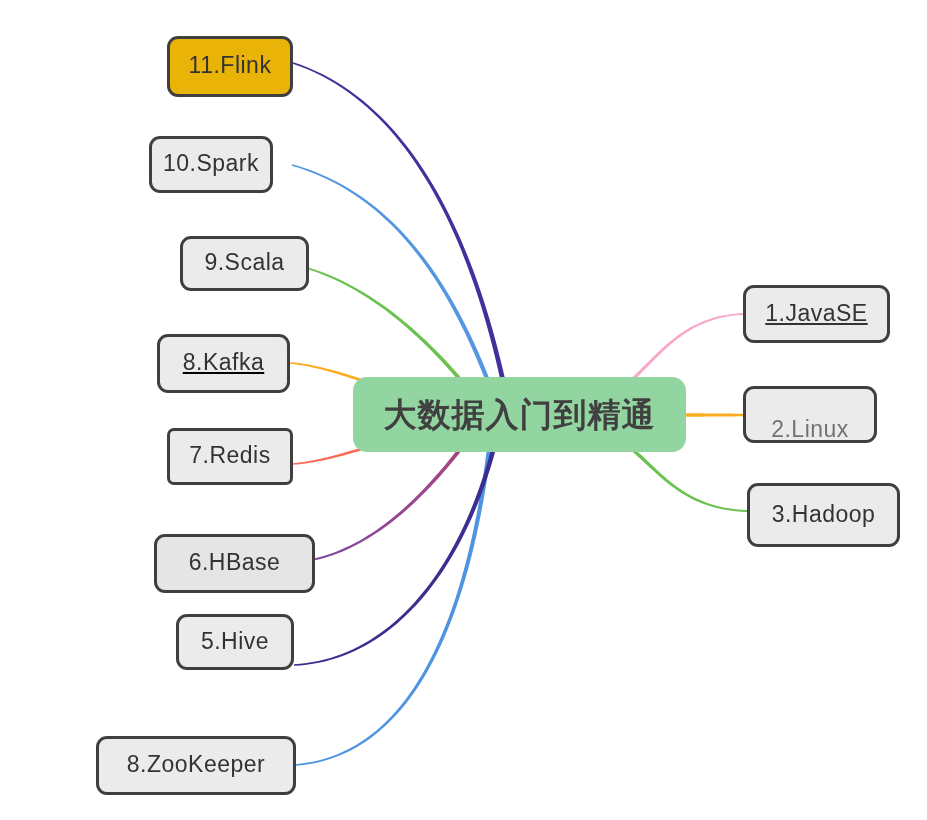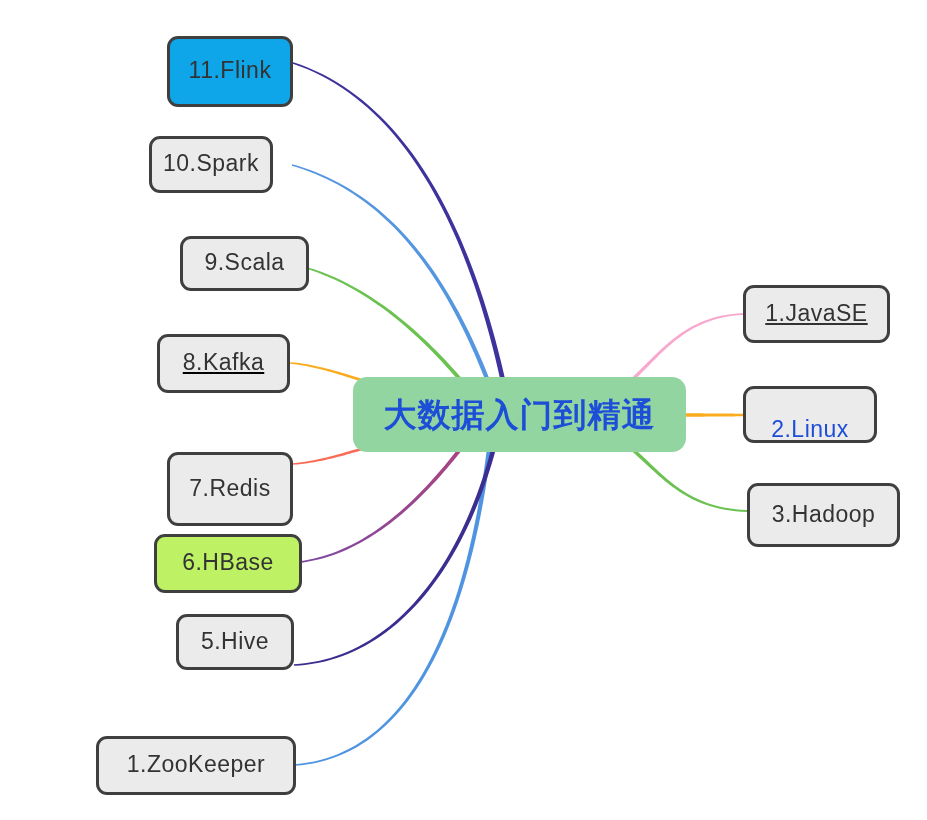--- a/index.html
+++ b/index.html
@@ -85,46 +85,46 @@
       <path d="M289.93,363.80 L292.10,364.02 L294.25,364.26 L296.39,364.53 L298.52,364.82 L300.65,365.14 L302.79,365.49 L304.93,365.86 L307.09,366.27 L309.27,366.70 L311.48,367.16 L313.72,367.65 L315.99,368.18 L318.30,368.74 L320.65,369.33 L323.06,369.95 L325.53,370.61 L328.05,371.31 L330.64,372.04 L333.31,372.81 L336.04,373.62 L338.87,374.46 L341.77,375.35 L344.77,376.28 L347.87,377.24 L351.07,378.25 L354.37,379.30 L357.79,380.40 L361.32,381.54 L364.98,382.72 L368.77,383.95 L372.68,385.22 L376.74,386.54 L380.93,387.91 L385.28,389.33 L389.78,390.80 L394.43,392.32 L399.25,393.89 L404.24,395.51 L409.40,397.18 L414.74,398.91 L420.26,400.69 L425.97,402.52 L431.87,404.41 L437.97,406.36 L444.28,408.36 L450.79,410.42 L457.52,412.54 L464.47,414.72 L465.53,411.28 L458.58,409.14 L451.84,407.07 L445.32,405.05 L439.00,403.08 L432.89,401.18 L426.98,399.33 L421.26,397.54 L415.73,395.80 L410.38,394.11 L405.21,392.48 L400.21,390.90 L395.38,389.37 L390.71,387.89 L386.20,386.46 L381.84,385.08 L377.63,383.75 L373.56,382.47 L369.63,381.23 L365.83,380.04 L362.16,378.90 L358.61,377.80 L355.17,376.74 L351.85,375.73 L348.63,374.76 L345.52,373.83 L342.49,372.94 L339.57,372.09 L336.72,371.28 L333.96,370.51 L331.27,369.78 L328.65,369.08 L326.10,368.42 L323.61,367.80 L321.18,367.21 L318.79,366.65 L316.45,366.13 L314.15,365.64 L311.89,365.19 L309.65,364.76 L307.44,364.36 L305.25,364.00 L303.08,363.66 L300.91,363.35 L298.76,363.07 L296.60,362.82 L294.43,362.59 L292.26,362.38 L290.07,362.20 Z" fill="#fbab1e" stroke="none"></path>
       <path d="M291.82,264.78 L296.16,265.85 L300.49,267.01 L304.79,268.26 L309.08,269.61 L313.35,271.05 L317.60,272.57 L321.83,274.19 L326.05,275.89 L330.25,277.69 L334.43,279.57 L338.60,281.54 L342.75,283.60 L346.88,285.74 L351.00,287.97 L355.10,290.29 L359.19,292.69 L363.26,295.18 L367.32,297.75 L371.36,300.40 L375.39,303.13 L379.40,305.95 L383.40,308.85 L387.39,311.83 L391.36,314.90 L395.32,318.04 L399.27,321.26 L403.21,324.56 L407.13,327.94 L411.04,331.40 L414.94,334.94 L418.83,338.55 L422.70,342.24 L426.57,346.01 L430.42,349.85 L434.26,353.77 L438.09,357.76 L441.92,361.83 L445.73,365.96 L449.53,370.18 L453.32,374.46 L457.10,378.82 L460.88,383.25 L464.64,387.74 L468.40,392.31 L472.14,396.95 L475.88,401.66 L479.61,406.44 L483.34,411.28 L486.66,408.72 L482.88,403.88 L479.09,399.11 L475.28,394.41 L471.47,389.78 L467.65,385.22 L463.83,380.73 L459.99,376.31 L456.14,371.96 L452.29,367.69 L448.42,363.49 L444.54,359.36 L440.66,355.30 L436.76,351.32 L432.85,347.42 L428.93,343.59 L425.00,339.83 L421.06,336.15 L417.11,332.55 L413.14,329.03 L409.17,325.59 L405.18,322.22 L401.18,318.93 L397.16,315.73 L393.14,312.60 L389.10,309.56 L385.05,306.60 L380.98,303.72 L376.90,300.92 L372.81,298.20 L368.70,295.57 L364.58,293.03 L360.44,290.57 L356.29,288.19 L352.13,285.90 L347.95,283.70 L343.75,281.59 L339.54,279.56 L335.32,277.62 L331.08,275.77 L326.82,274.01 L322.55,272.34 L318.26,270.76 L313.95,269.28 L309.63,267.88 L305.29,266.57 L300.94,265.36 L296.57,264.24 L292.18,263.22 Z" fill="#6cc251" stroke="none"></path>
       <path d="M291.78,165.77 L297.83,167.62 L303.78,169.61 L309.64,171.75 L315.41,174.04 L321.09,176.47 L326.68,179.04 L332.18,181.76 L337.59,184.62 L342.92,187.62 L348.16,190.76 L353.32,194.05 L358.40,197.47 L363.39,201.03 L368.31,204.73 L373.14,208.57 L377.90,212.55 L382.58,216.66 L387.19,220.91 L391.72,225.29 L396.18,229.81 L400.56,234.47 L404.88,239.26 L409.12,244.18 L413.30,249.23 L417.41,254.42 L421.45,259.73 L425.43,265.18 L429.34,270.76 L433.20,276.47 L436.98,282.31 L440.71,288.27 L444.38,294.37 L447.99,300.59 L451.54,306.94 L455.04,313.41 L458.48,320.01 L461.86,326.73 L465.20,333.58 L468.48,340.56 L471.71,347.65 L474.89,354.87 L478.02,362.21 L481.10,369.67 L484.13,377.25 L487.12,384.95 L490.07,392.77 L492.97,400.71 L495.83,408.77 L500.17,407.23 L497.24,399.16 L494.26,391.20 L491.24,383.36 L488.18,375.64 L485.06,368.04 L481.91,360.56 L478.70,353.20 L475.44,345.96 L472.13,338.85 L468.78,331.85 L465.36,324.98 L461.90,318.24 L458.38,311.62 L454.80,305.13 L451.16,298.76 L447.47,292.52 L443.72,286.41 L439.91,280.43 L436.03,274.57 L432.10,268.85 L428.09,263.26 L424.03,257.80 L419.90,252.47 L415.70,247.27 L411.43,242.21 L407.10,237.28 L402.69,232.48 L398.22,227.83 L393.67,223.30 L389.05,218.92 L384.35,214.67 L379.58,210.56 L374.73,206.60 L369.81,202.77 L364.81,199.08 L359.73,195.53 L354.57,192.13 L349.32,188.86 L344.00,185.75 L338.59,182.77 L333.10,179.94 L327.52,177.26 L321.86,174.72 L316.11,172.32 L310.27,170.08 L304.34,167.98 L298.33,166.03 L292.22,164.23 Z" fill="#5496e0" stroke="none"></path>
       <path d="M292.75,63.76 L300.26,66.42 L307.61,69.36 L314.81,72.57 L321.86,76.05 L328.76,79.78 L335.51,83.77 L342.11,88.00 L348.58,92.48 L354.89,97.19 L361.07,102.14 L367.11,107.30 L373.01,112.69 L378.77,118.29 L384.40,124.10 L389.89,130.12 L395.25,136.33 L400.48,142.73 L405.59,149.32 L410.56,156.09 L415.41,163.03 L420.13,170.14 L424.73,177.42 L429.21,184.85 L433.56,192.44 L437.80,200.17 L441.92,208.04 L445.92,216.05 L449.81,224.19 L453.59,232.46 L457.25,240.84 L460.80,249.33 L464.24,257.93 L467.57,266.64 L470.80,275.44 L473.92,284.32 L476.94,293.30 L479.85,302.35 L482.67,311.47 L485.38,320.66 L488.00,329.92 L490.51,339.23 L492.94,348.59 L495.27,357.99 L497.50,367.43 L499.65,376.91 L501.70,386.41 L503.67,395.94 L505.55,405.48 L510.45,404.52 L508.50,394.95 L506.45,385.39 L504.32,375.86 L502.09,366.35 L499.78,356.88 L497.37,347.45 L494.86,338.06 L492.26,328.72 L489.57,319.44 L486.77,310.22 L483.87,301.06 L480.87,291.98 L477.77,282.98 L474.57,274.07 L471.25,265.24 L467.83,256.51 L464.31,247.88 L460.67,239.36 L456.92,230.95 L453.05,222.66 L449.07,214.50 L444.98,206.47 L440.77,198.57 L436.44,190.81 L431.98,183.20 L427.41,175.75 L422.72,168.45 L417.89,161.32 L412.95,154.36 L407.87,147.58 L402.67,140.97 L397.34,134.56 L391.87,128.34 L386.28,122.32 L380.55,116.51 L374.68,110.90 L368.68,105.51 L362.53,100.35 L356.25,95.42 L349.83,90.71 L343.27,86.25 L336.56,82.04 L329.71,78.08 L322.71,74.37 L315.57,70.93 L308.28,67.76 L300.84,64.86 L293.25,62.24 Z" fill="#3e339c" stroke="none"></path>
     </svg>
   <div id="nodes">
       <div class="node" style="left: 743px; top: 285px; width: 147px; height: 58px; background: rgb(235, 235, 235); border-color: rgb(63, 63, 63);">
         <span class="node-label" style="color: rgb(51, 51, 51); text-decoration: underline;">1.JavaSE</span>
       </div>
       <div class="node" style="left: 743px; top: 386px; width: 134px; height: 57px; background: rgb(235, 235, 235); border-color: rgb(63, 63, 63);">
-        <span class="node-label" style="color: #1d4ed8; margin-top: 32px;">2.Linux</span>
+        <span class="node-label" style="color: #737373; margin-top: 32px;">2.Linux</span>
       </div>
       <div class="node" style="left: 747px; top: 483px; width: 153px; height: 64px; background: rgb(235, 235, 235); border-color: rgb(63, 63, 63);">
         <span class="node-label" style="color: rgb(51, 51, 51);">3.Hadoop</span>
       </div>
       <div class="node" style="left: 96px; top: 736px; width: 200px; height: 59px; background: rgb(235, 235, 235); border-color: rgb(63, 63, 63);">
-        <span class="node-label" style="color: rgb(51, 51, 51);">1.ZooKeeper</span>
+        <span class="node-label" style="color: rgb(51, 51, 51);">8.ZooKeeper</span>
       </div>
       <div class="node" style="left: 176px; top: 614px; width: 118px; height: 56px; background: rgb(235, 235, 235); border-color: rgb(63, 63, 63);">
         <span class="node-label" style="color: rgb(51, 51, 51);">5.Hive</span>
       </div>
-      <div class="node" style="left: 154px; top: 534px; width: 148px; height: 59px; background: #bef264; border-color: rgb(63, 63, 63); text-align: center;">
+      <div class="node" style="left: 154px; top: 534px; width: 161px; height: 59px; background: #e5e5e5; border-color: rgb(63, 63, 63); text-align: center;">
         <span class="node-label" style="color: rgb(51, 51, 51);">6.HBase</span>
       </div>
-      <div class="node" style="left: 167px; top: 452px; width: 126px; height: 74px; background: rgb(235, 235, 235); border-color: rgb(63, 63, 63);">
+      <div class="node" style="left: 167px; top: 428px; width: 126px; height: 57px; background: rgb(235, 235, 235); border-color: rgb(63, 63, 63); border-radius: 7px;">
         <span class="node-label" style="color: rgb(51, 51, 51);">7.Redis</span>
       </div>
       <div class="node" style="left: 157px; top: 334px; width: 133px; height: 59px; background: rgb(235, 235, 235); border-color: rgb(63, 63, 63); text-decoration: underline;">
         <span class="node-label" style="color: rgb(51, 51, 51);">8.Kafka</span>
       </div>
       <div class="node" style="left: 180px; top: 236px; width: 129px; height: 55px; background: rgb(235, 235, 235); border-color: rgb(63, 63, 63);">
         <span class="node-label" style="color: rgb(51, 51, 51);">9.Scala</span>
       </div>
       <div class="node" style="left: 149px; top: 136px; width: 124px; height: 57px; background: rgb(235, 235, 235); border-color: rgb(63, 63, 63);">
         <span class="node-label" style="color: rgb(51, 51, 51);">10.Spark</span>
       </div>
-      <div class="node" style="left: 167px; top: 36px; width: 126px; height: 71px; background: #0ea5e9; border-color: rgb(63, 63, 63);">
+      <div class="node" style="left: 167px; top: 36px; width: 126px; height: 61px; background: #eab308; border-color: rgb(63, 63, 63);">
         <span class="node-label" style="color: rgb(51, 51, 51);">11.Flink</span>
       </div>
     </div>
   <div class="root-node" style="background: rgb(146, 213, 161);">
-    <span class="root-label" style="color: #1d4ed8;">大数据入门到精通</span>
+    <span class="root-label" style="color: #404040;">大数据入门到精通</span>
   </div>
 </div>
 
 </body></html>

